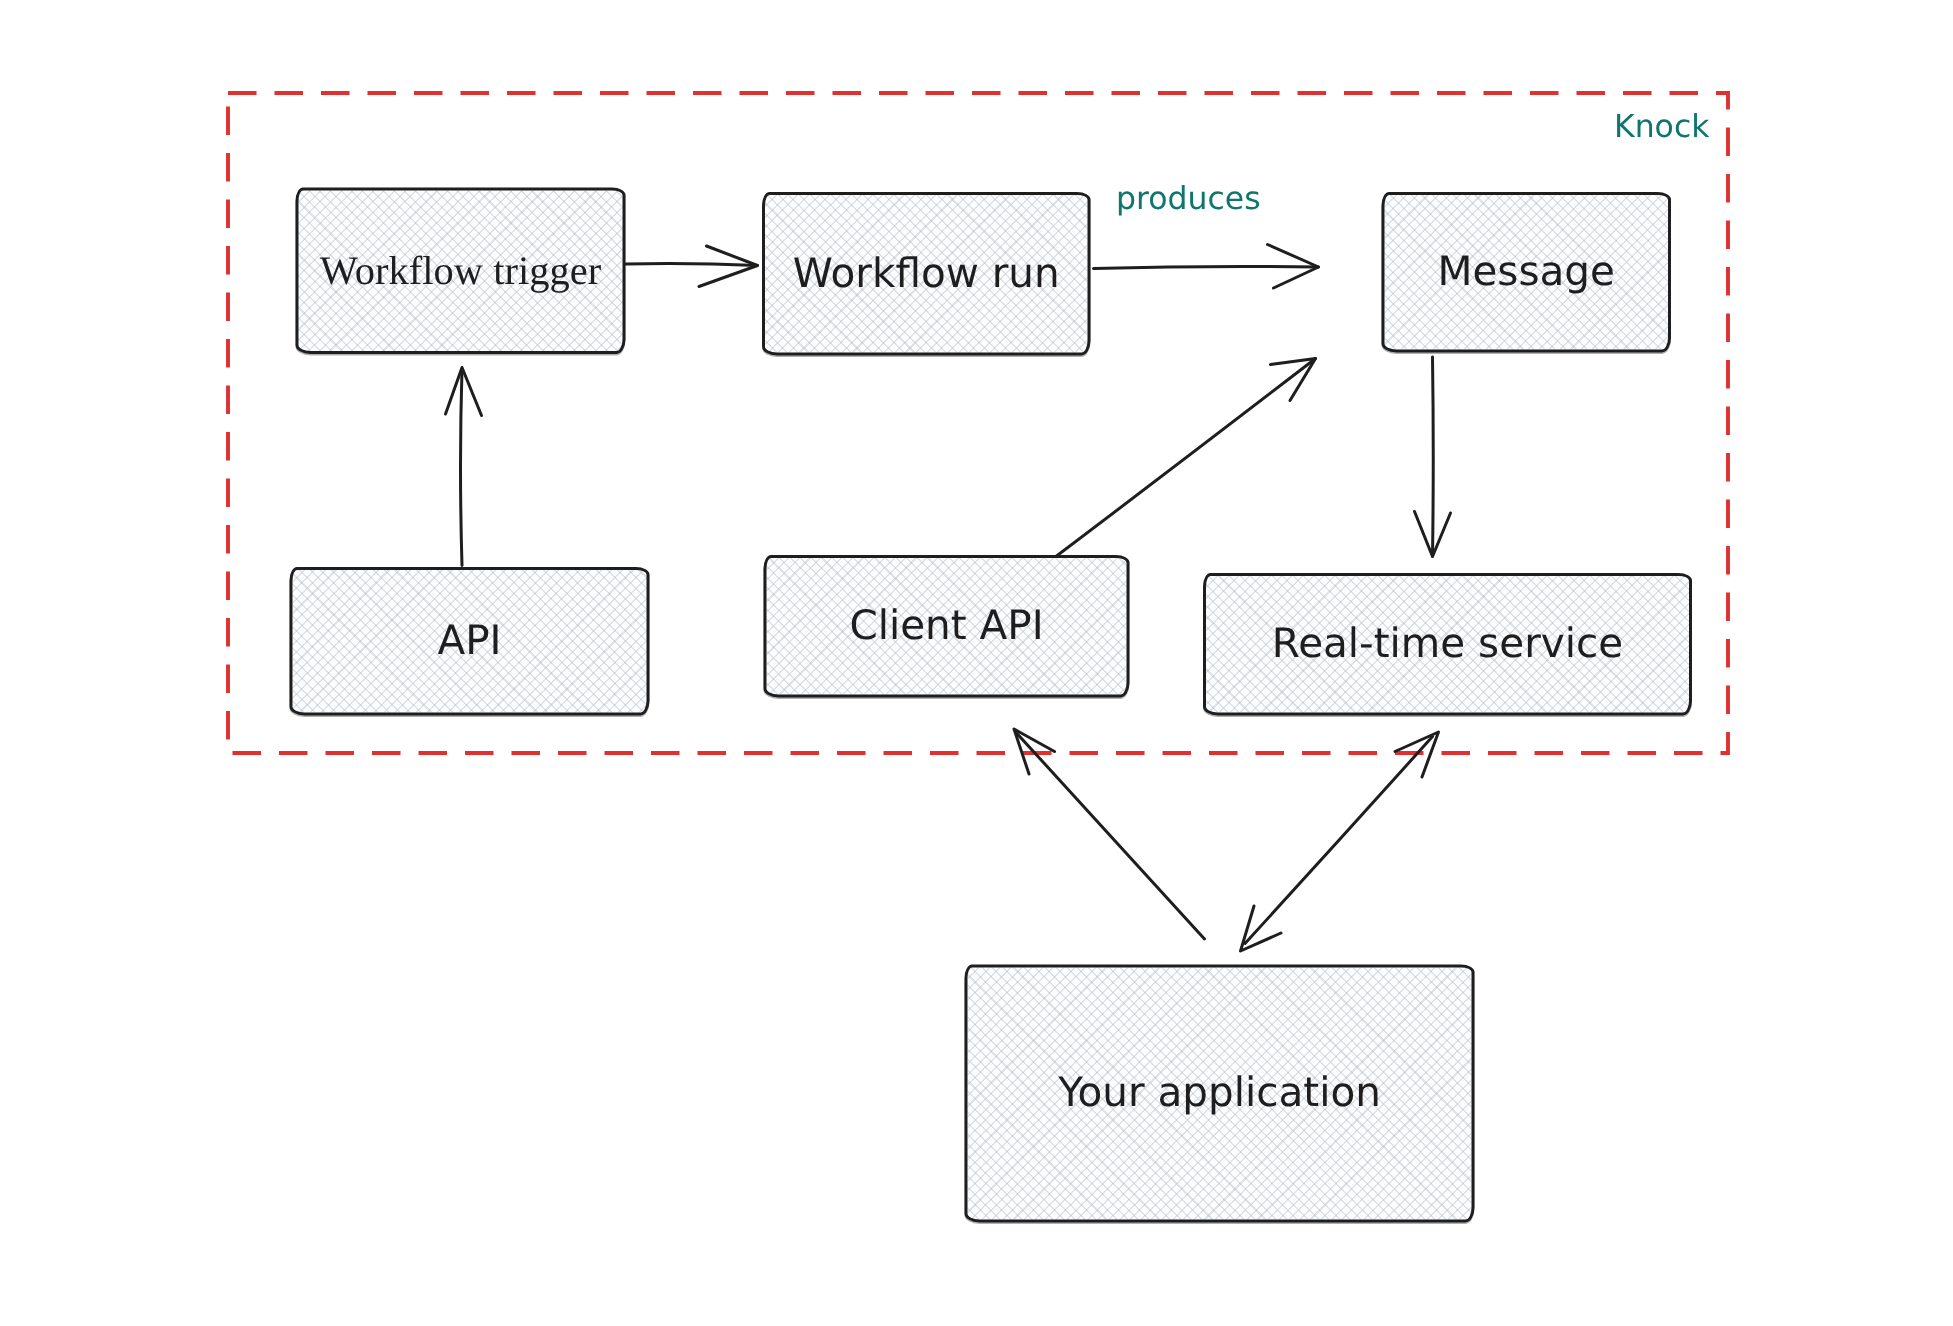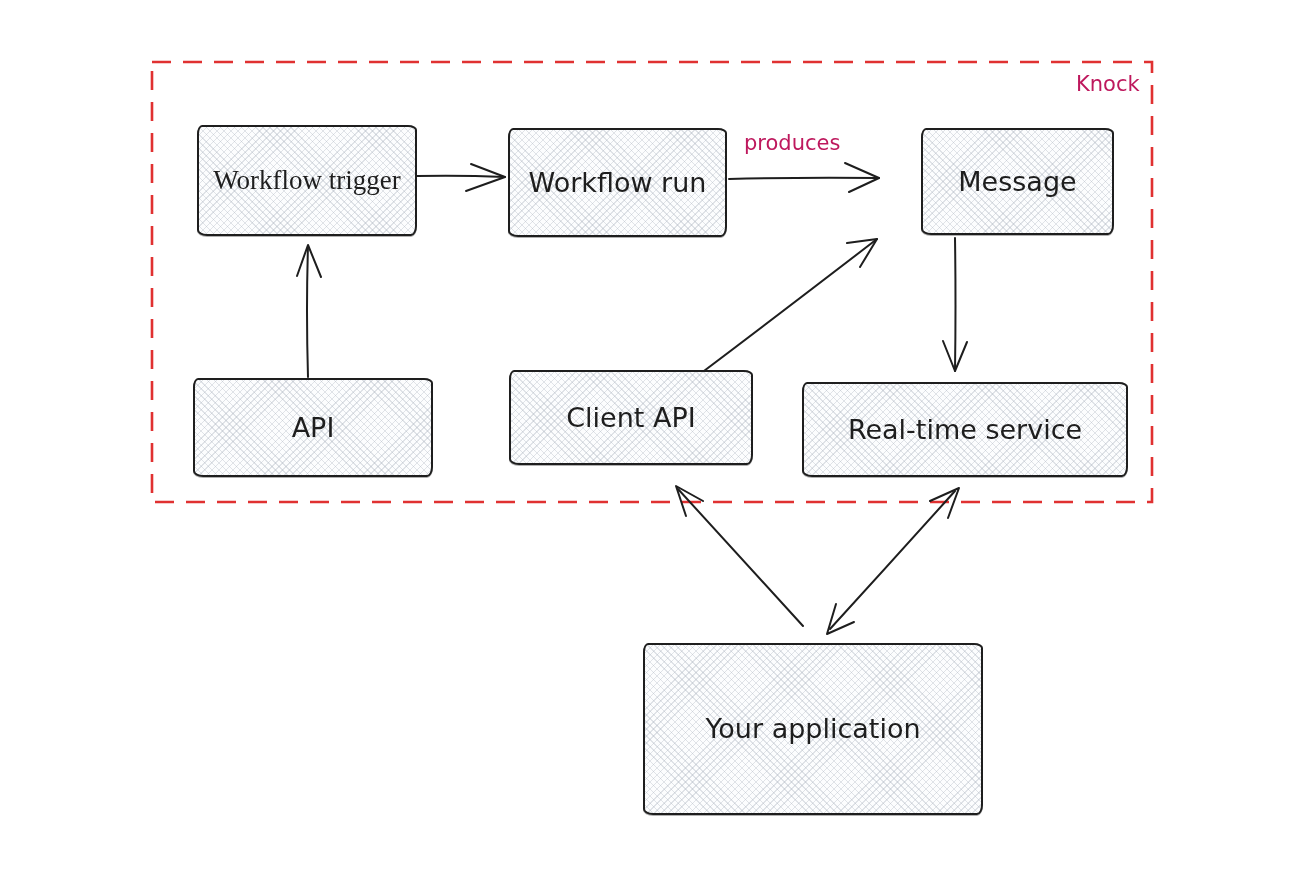--- a/index.html
+++ b/index.html
@@ -47,21 +47,21 @@
   }
   .node-label {
     font-size: 27px;
     line-height: 1.45;
     color: #1e1e1e;
     padding: 0 6px;
   }
   .float-label {
     position: absolute;
     font-size: 21px;
-    color: #be185d;
+    color: #0f766e;
     white-space: nowrap;
   }
 </style>
 </head>
 <body>
 
 <div class="canvas">
 
   <svg class="edges-layer" width="1302" height="884" viewBox="0 0 1302 884" xmlns="http://www.w3.org/2000/svg">
 
@@ -99,21 +99,21 @@
 
     <g>
       <path d="M830,629 Q893,560 955,491"></path>
       <polyline points="930,501 959,488 948,518"></polyline>
       <polyline points="836,604 827,634 854,622"></polyline>
     </g>
   </svg>
 
   <span class="float-label" style="left:1076px; top:72px;">Knock</span>
 
-  <span class="float-label" style="left:744px; top:131px;">produces</span>
+  <span class="float-label" style="left:744px; top:120px;">produces</span>
 
   <div class="node" style="left:197px; top:125px; width:220px; height:111px;font-family:Liberation Serif, serif;">
     <span class="node-label">Workflow trigger</span>
   </div>
 
   <div class="node" style="left:508px; top:128px; width:219px; height:109px;">
     <span class="node-label">Workflow run</span>
   </div>
 
   <div class="node" style="left:882px; top:128px; width:193px; height:107px;margin-left:39px;">

